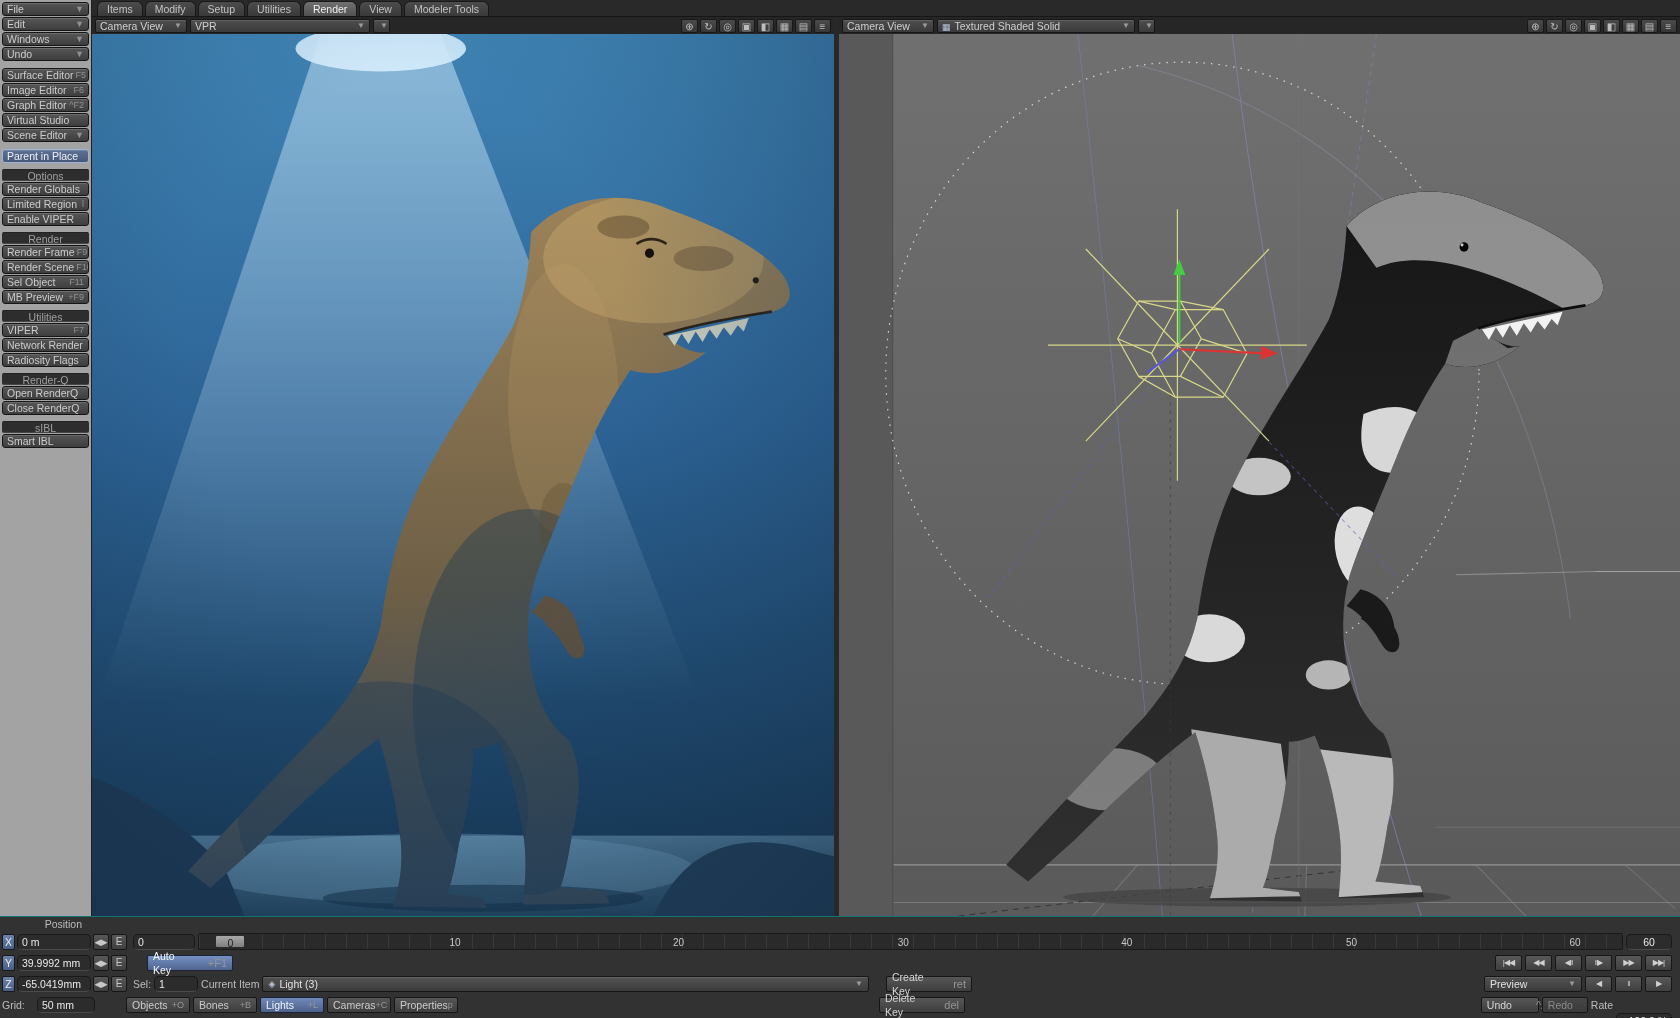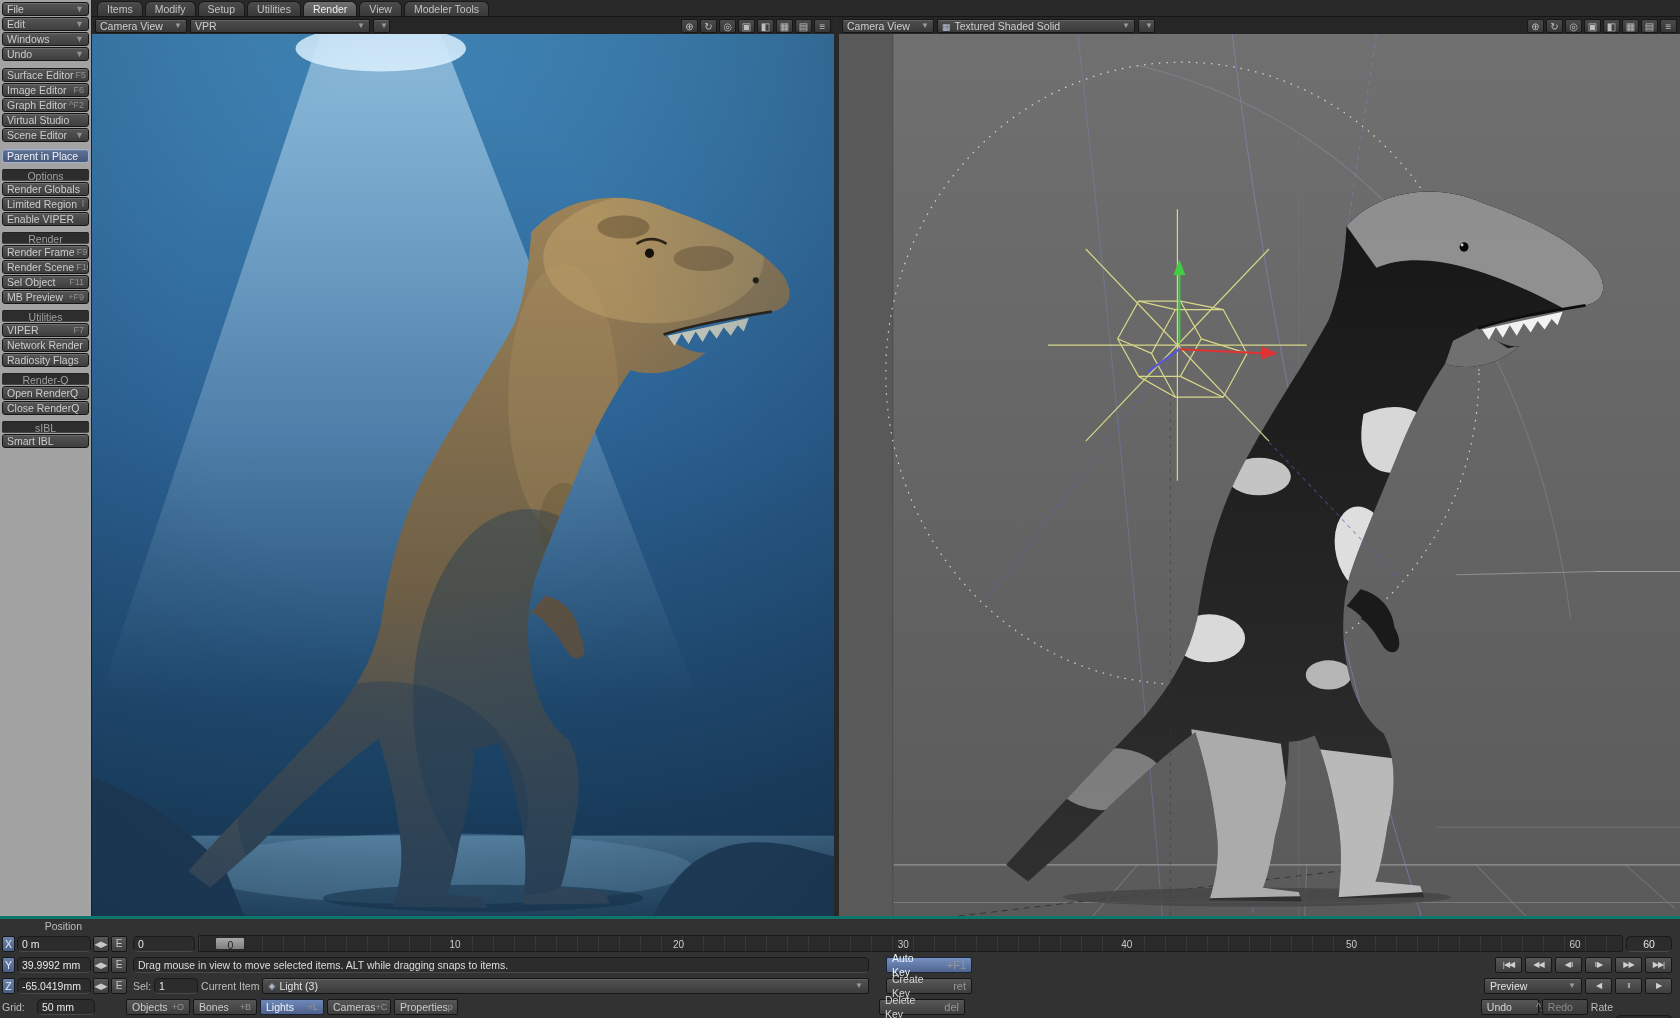--- a/index.html
+++ b/index.html
@@ -40,21 +40,21 @@
   .vdrop .arr { color:#9a9a9a; font-size:8px; margin-left:5px; }
   .w-view { width:92px; } .w-mode { width:180px; } .w-mode2 { width:198px; } .w-tiny { width:17px; justify-content:center; }
   .mode-ic { color:#b8c6da; margin-right:4px; font-size:9px; }
   .vp-icons { margin-left:auto; display:flex; gap:2px; }
   .icon-btn { width:17px; height:14px; line-height:13px; text-align:center; font-size:10px; color:#bdbdbd;
     background:linear-gradient(#4a4a4a,#373737); border:1px solid #181818; border-radius:2px; }
   .vp-canvas { flex:1; position:relative; min-height:0; }
   .vp-canvas svg { position:absolute; inset:0; width:100%; height:100%; display:block; }
 
   
-  .bottombar { height:102px; background:#323232; border-top:3px solid #0f766e; padding:0 8px 2px 2px; }
+  .bottombar { height:102px; background:#323232; border-top:1px solid #0f766e; padding:0 8px 2px 2px; }
   .posrow { height:14px; display:flex; align-items:center; }
   .pos-label { width:86px; text-align:right; color:#bdbdbd; padding-right:6px; }
   .row { height:21px; display:flex; align-items:center; gap:3px; }
   .left-cluster { width:128px; display:flex; align-items:center; gap:2px; flex:none; }
   .axis-tab { width:13px; height:16px; line-height:15px; text-align:center; flex:none;
     background:linear-gradient(#6d82a8,#4a5f86); border:1px solid #15181f; border-radius:2px; color:#e8edf6; }
   .field { background:#2c2c2c; border:1px solid #191919; border-bottom-color:#4a4a4a; color:#e8e8e8;
     height:16px; line-height:14px; padding:0 4px; border-radius:5px; white-space:nowrap; overflow:hidden; }
   .f-val { width:74px; }
   .mini { width:16px; height:16px; line-height:14px; text-align:center; padding:0; font-size:8.5px; flex:none;
@@ -458,23 +458,20 @@
       <span class="field endf">60</span>
     </div>
 
     <div class="row">
       <div class="left-cluster">
         <span class="axis-tab">Y</span>
         <span class="field f-val">39.9992 mm</span>
         <span class="mini">◀▶</span>
         <span class="mini e">E</span>
       </div>
-      <div class="mid">
-        <span class="field statusfield">Drag mouse in view to move selected items. ALT while dragging snaps to items.</span>
-      </div>
       <div class="keybtn blue">
           <span>Auto Key</span>
           <span class="key">+F1</span>
         </div>
       <div class="spacer"></div>
       <div class="tbtn">|◀◀</div>
       <div class="tbtn">◀◀</div>
       <div class="tbtn">◀‖</div>
       <div class="tbtn">‖▶</div>
       <div class="tbtn">▶▶</div>

